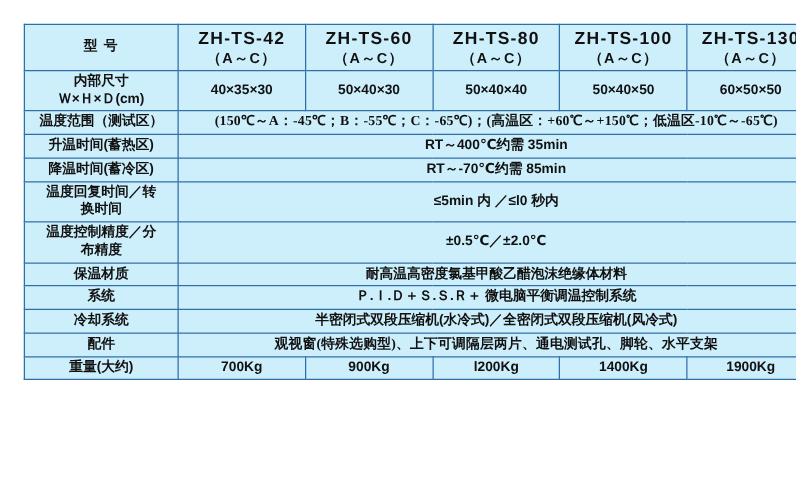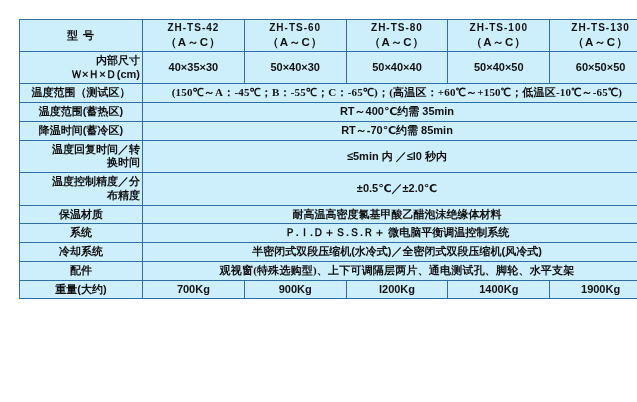--- a/index.html
+++ b/index.html
@@ -37,22 +37,22 @@
   }
   .rowlabel{
     font-size:11px;
     width:118px;
     line-height:1.35;
   }
   .twoline{line-height:1.4;}
   .val{font-size:12px;}
   .wide{font-size:11.5px;letter-spacing:0.2px;font-family:Liberation Serif, serif;}
   .weight td{font-size:12px;}
-  .sub{display:block;text-align:right;}
-  .modelname{display:block;font-size:10px;}
+  .sub{display:block;}
+  .modelname{display:block;font-size:14px;}
   .modelsub{display:block;font-size:11.5px;}
 </style>
 </head>
 <body>
 
 <table id="spec-table">
   <tbody>
     <tr class="hdr">
       <td class="rowlabel">型 号</td>
       <td class="model">
@@ -89,21 +89,21 @@
       <td class="val">60×50×50</td>
     </tr>
 
 
     <tr>
       <td class="rowlabel">温度范围（测试区）</td>
       <td class="wide" colspan="5">(150℃～A：-45℃；B：-55℃；C：-65℃)；(高温区：+60℃～+150℃；低温区-10℃～-65℃)</td>
     </tr>
 
     <tr>
-      <td class="rowlabel">温度范围(蓄热区)</td>
+      <td class="rowlabel">升温时间(蓄热区)</td>
       <td class="val" colspan="5">RT～400℃约需 35min</td>
     </tr>
 
     <tr>
       <td class="rowlabel">降温时间(蓄冷区)</td>
       <td class="val" colspan="5">RT～-70℃约需 85min</td>
     </tr>
 
     <tr>
       <td class="rowlabel twoline">

